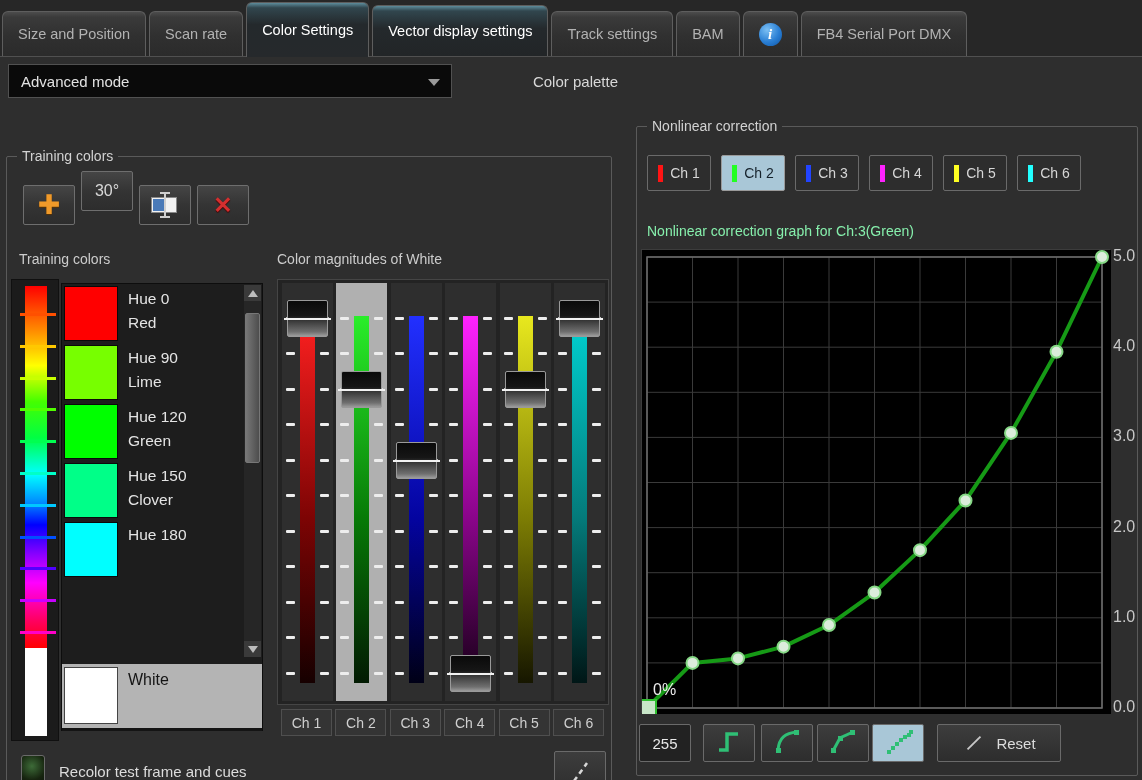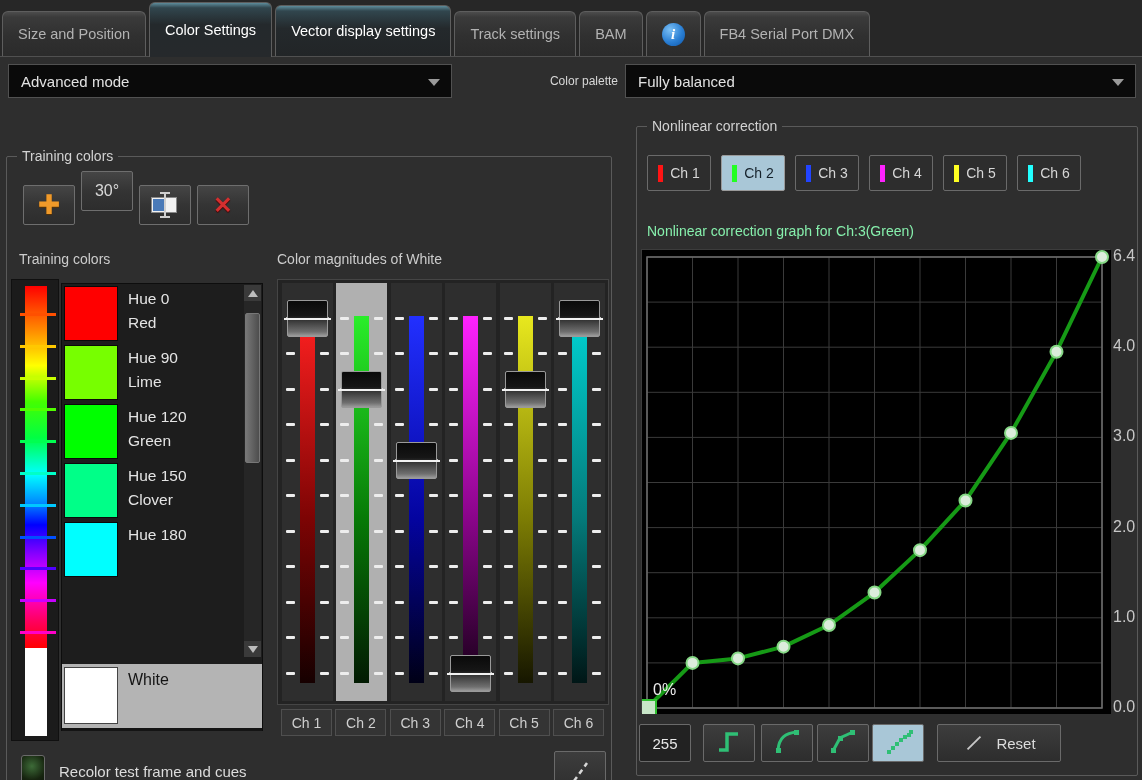--- a/index.html
+++ b/index.html
@@ -23,21 +23,21 @@
     background:radial-gradient(circle at 35% 30%, #7cc0f4, #2a7fd4 55%, #0d55a8);
     color:#fff; font-weight:bold; font-size:15px; font-family:"Liberation Serif",serif;
     display:flex; align-items:center; justify-content:center; font-style:italic; }
 
   
   .combo { position:absolute; height:34px; background:#0a0a0a; border:1px solid #515151;
     color:#e2e2e2; font-size:15px; display:flex; align-items:center; padding:0 12px; cursor:default; }
   .combo .arrow { position:absolute; right:11px; top:14px; width:0; height:0;
     border-left:6px solid transparent; border-right:6px solid transparent; border-top:7px solid #9a9a9a; }
   .combo-label { position:absolute; height:34px; display:flex; align-items:center;
-    justify-content:flex-end; color:#d8d8d8; font-size:12px; }
+    justify-content:flex-end; color:#d8d8d8; font-size:15px; }
 
   
   .groupbox { position:absolute; border:1px solid #5a5a5a; border-radius:2px; }
   .legend { position:absolute; top:-9px; left:10px; background:#2e2e2e; padding:0 5px;
     font-size:14px; color:#d2d2d2; white-space:nowrap; }
   .sec-label { position:absolute; font-size:14px; color:#cccccc; white-space:nowrap; }
 
   
   .tool-btn { position:absolute; width:52px; height:40px; border:1px solid #6e6e6e; border-radius:2px;
     background:linear-gradient(180deg,#454545,#343434 50%,#2d2d2d);
@@ -125,39 +125,36 @@
   .diag-btn { position:absolute; width:52px; height:42px; border:1px solid #6a6a6a; border-radius:2px;
     background:linear-gradient(180deg,#3d3d3d,#2d2d2d); display:flex; align-items:center; justify-content:center; }
 </style>
 </head>
 <body>
 
 <div id="app">
 
   <div class="tabbar">
       <div class="tab normal">Size and Position</div>
+      <div class="tab normal">Scan rate</div>
       <div class="tab active">Color Settings</div>
       <div class="tab highlight">Vector display settings</div>
       <div class="tab normal">Track settings</div>
       <div class="tab normal">BAM</div>
       <div class="tab normal">
         <span class="info-circle">i</span>
       </div>
       <div class="tab normal">FB4 Serial Port DMX</div>
     </div>
 
   <div class="combo" style="left:8px; top:64px; width:444px;">
     <span>Advanced mode</span>
     <span class="arrow"></span>
   </div>
   <div class="combo-label" style="left:455px; top:64px; width:163px;">Color palette</div>
-  <div class="combo" style="left:625px; top:64px; width:511px;">
-    <span>Fully balanced</span>
-    <span class="arrow"></span>
-  </div>
 
   <div class="groupbox" style="left:6px; top:126px; width:606px; height:650px;margin-top:30px;">
     <div class="legend">Training colors</div>
 
     <div id="tc-toolbar">
         <div class="tool-btn" style="left: 16px; top: 28px;">
           <span class="g-add">✚</span>
         </div>
         <div class="tool-btn" style="left: 74px; top: 14px;">
           <span class="g-30">30°</span>
@@ -498,21 +495,21 @@
           <circle cx="278" cy="300.15000000000003" r="6" fill="#dcecdc" stroke="#86d886" stroke-width="2"></circle>
           <circle cx="323.5" cy="250.54000000000002" r="6" fill="#dcecdc" stroke="#86d886" stroke-width="2"></circle>
           <circle cx="369" cy="182.89000000000001" r="6" fill="#dcecdc" stroke="#86d886" stroke-width="2"></circle>
           <circle cx="414.5" cy="101.70999999999998" r="6" fill="#dcecdc" stroke="#86d886" stroke-width="2"></circle>
           <circle cx="460" cy="7" r="6" fill="#dcecdc" stroke="#86d886" stroke-width="2"></circle>
           <rect x="-1" y="450" width="15" height="15" fill="#c8e6c8" stroke="#2fbf2f" stroke-width="2"></rect>
           <text x="11" y="445" fill="#ececec" font-size="16" font-family="Liberation Sans, sans-serif">0%</text>
         </svg>
     </div>
     <div id="y-axis">
-        <div class="ylabel" style="left: 476px; top: 120px;">6.4</div>
+        <div class="ylabel" style="left: 476px; top: 120px;">5.0</div>
         <div class="ylabel" style="left: 476px; top: 210.2px;">4.0</div>
         <div class="ylabel" style="left: 476px; top: 300.4px;">3.0</div>
         <div class="ylabel" style="left: 476px; top: 390.6px;">2.0</div>
         <div class="ylabel" style="left: 476px; top: 480.8px;">1.0</div>
         <div class="ylabel" style="left: 476px; top: 571px;">0.0</div>
       </div>
 
     <div class="val-box" style="left:2px; top:597px;">255</div>
     <div id="curve-btns">
         <div class="curve-btn" style="left: 66px; top: 597px;">

